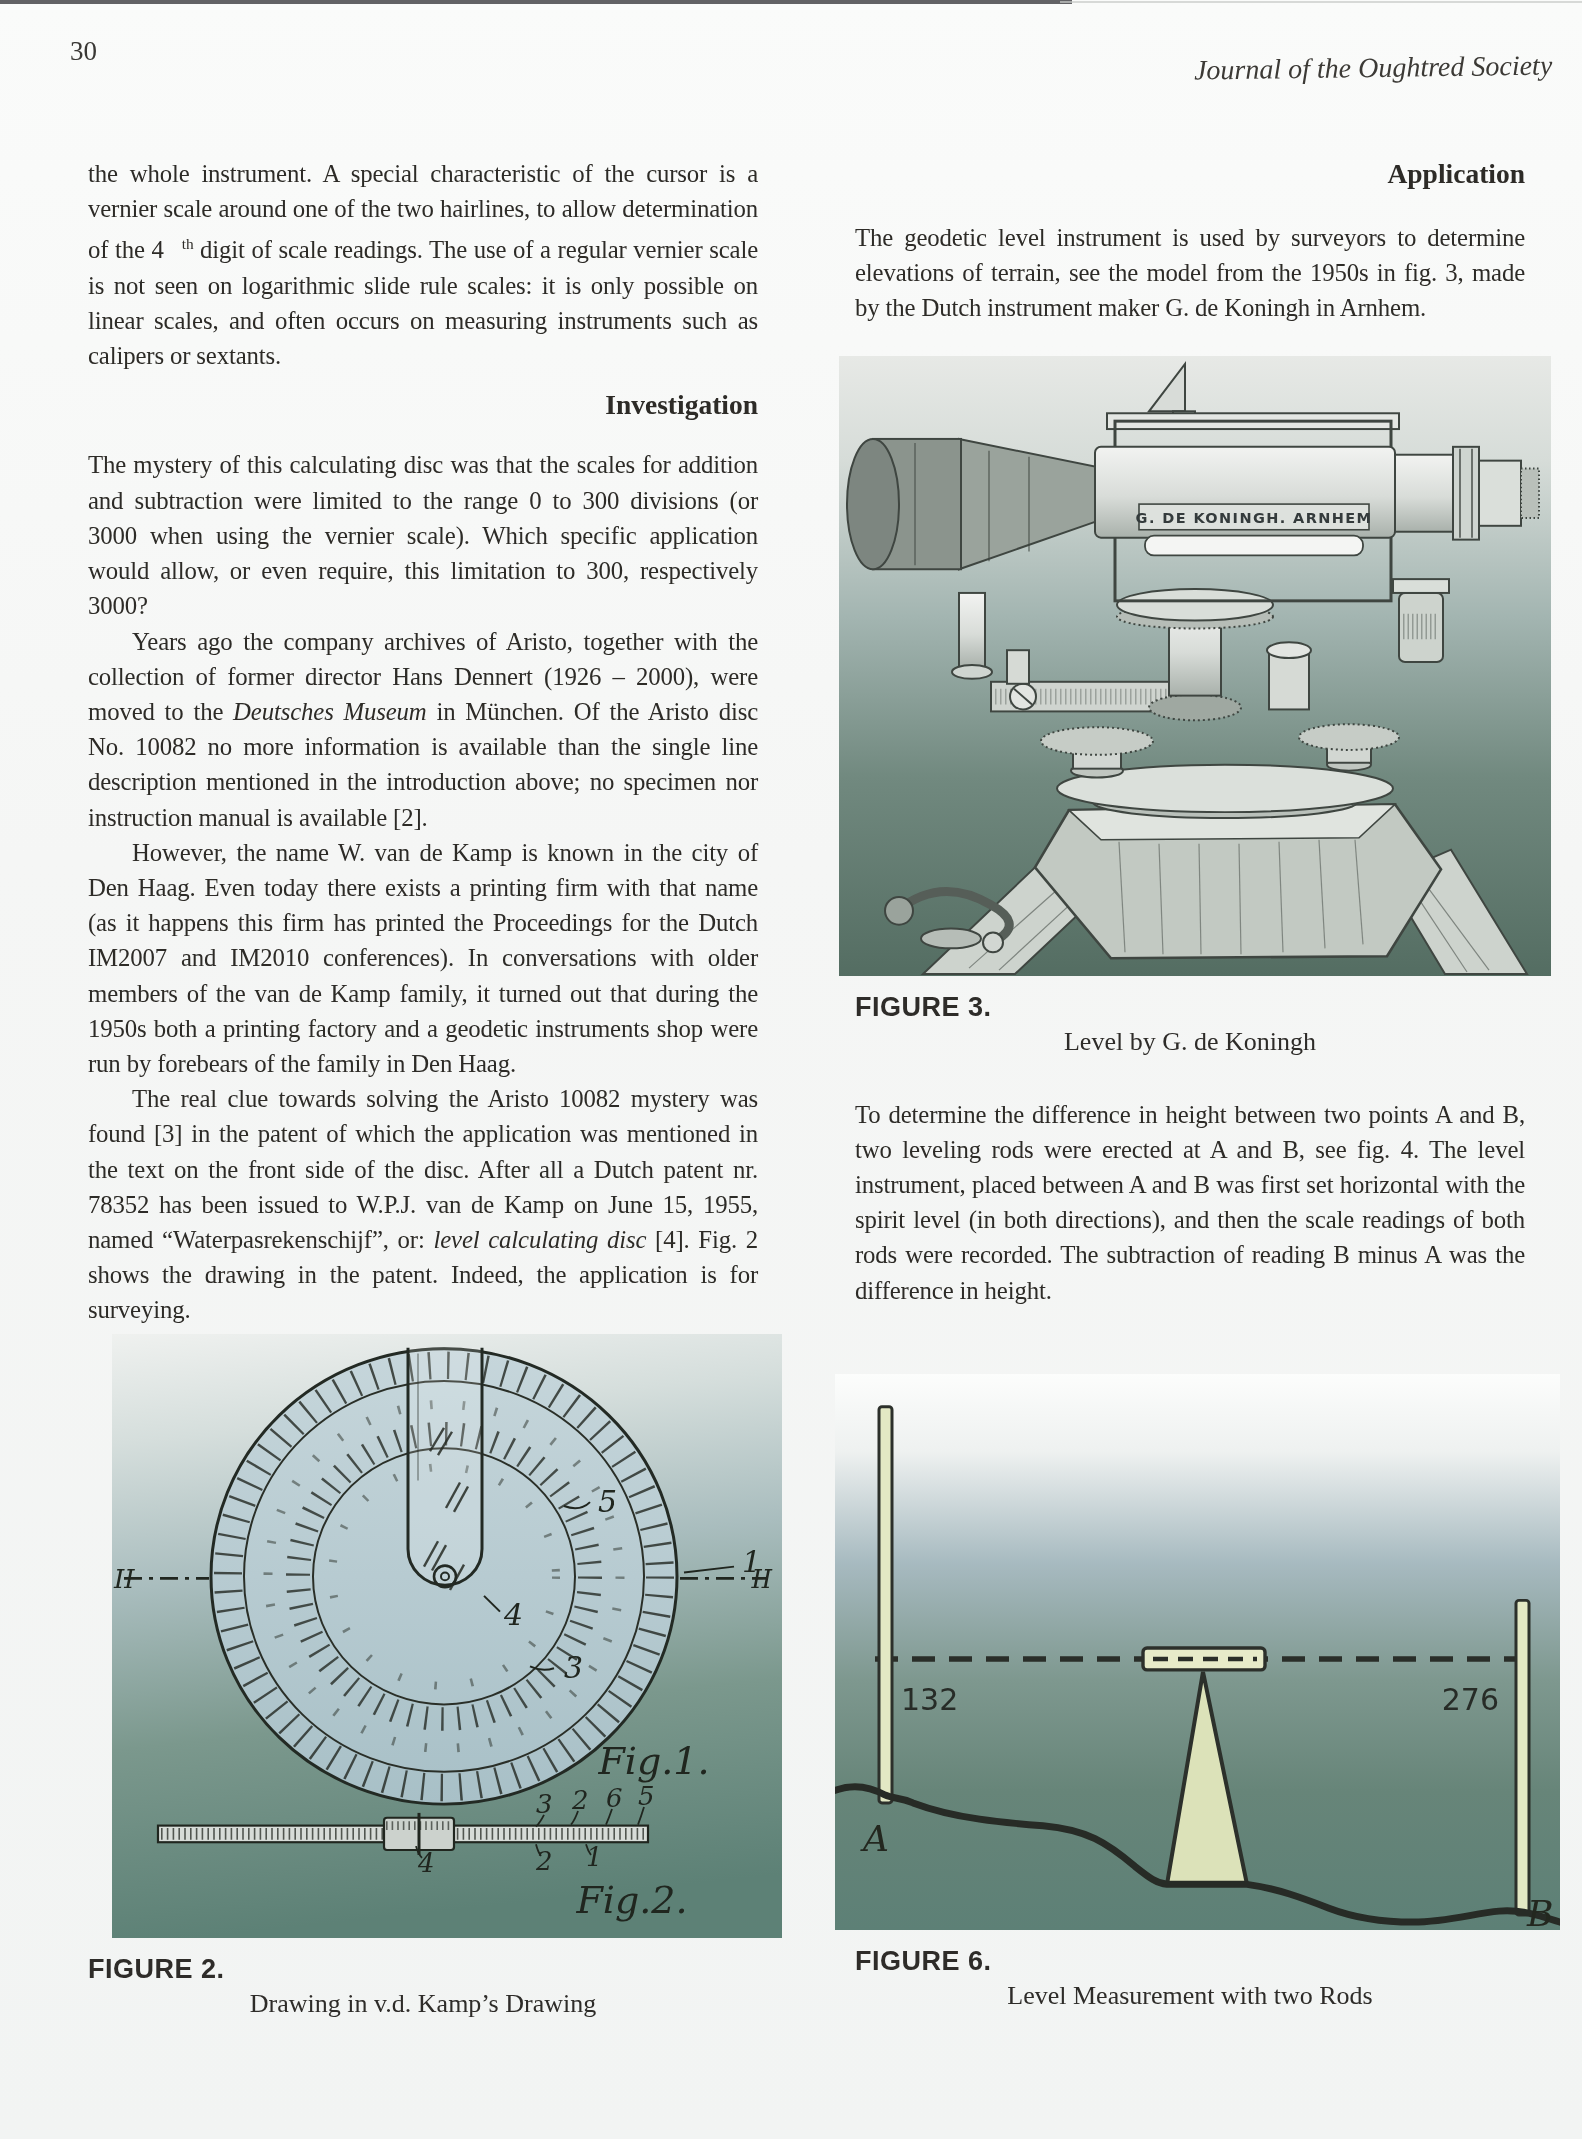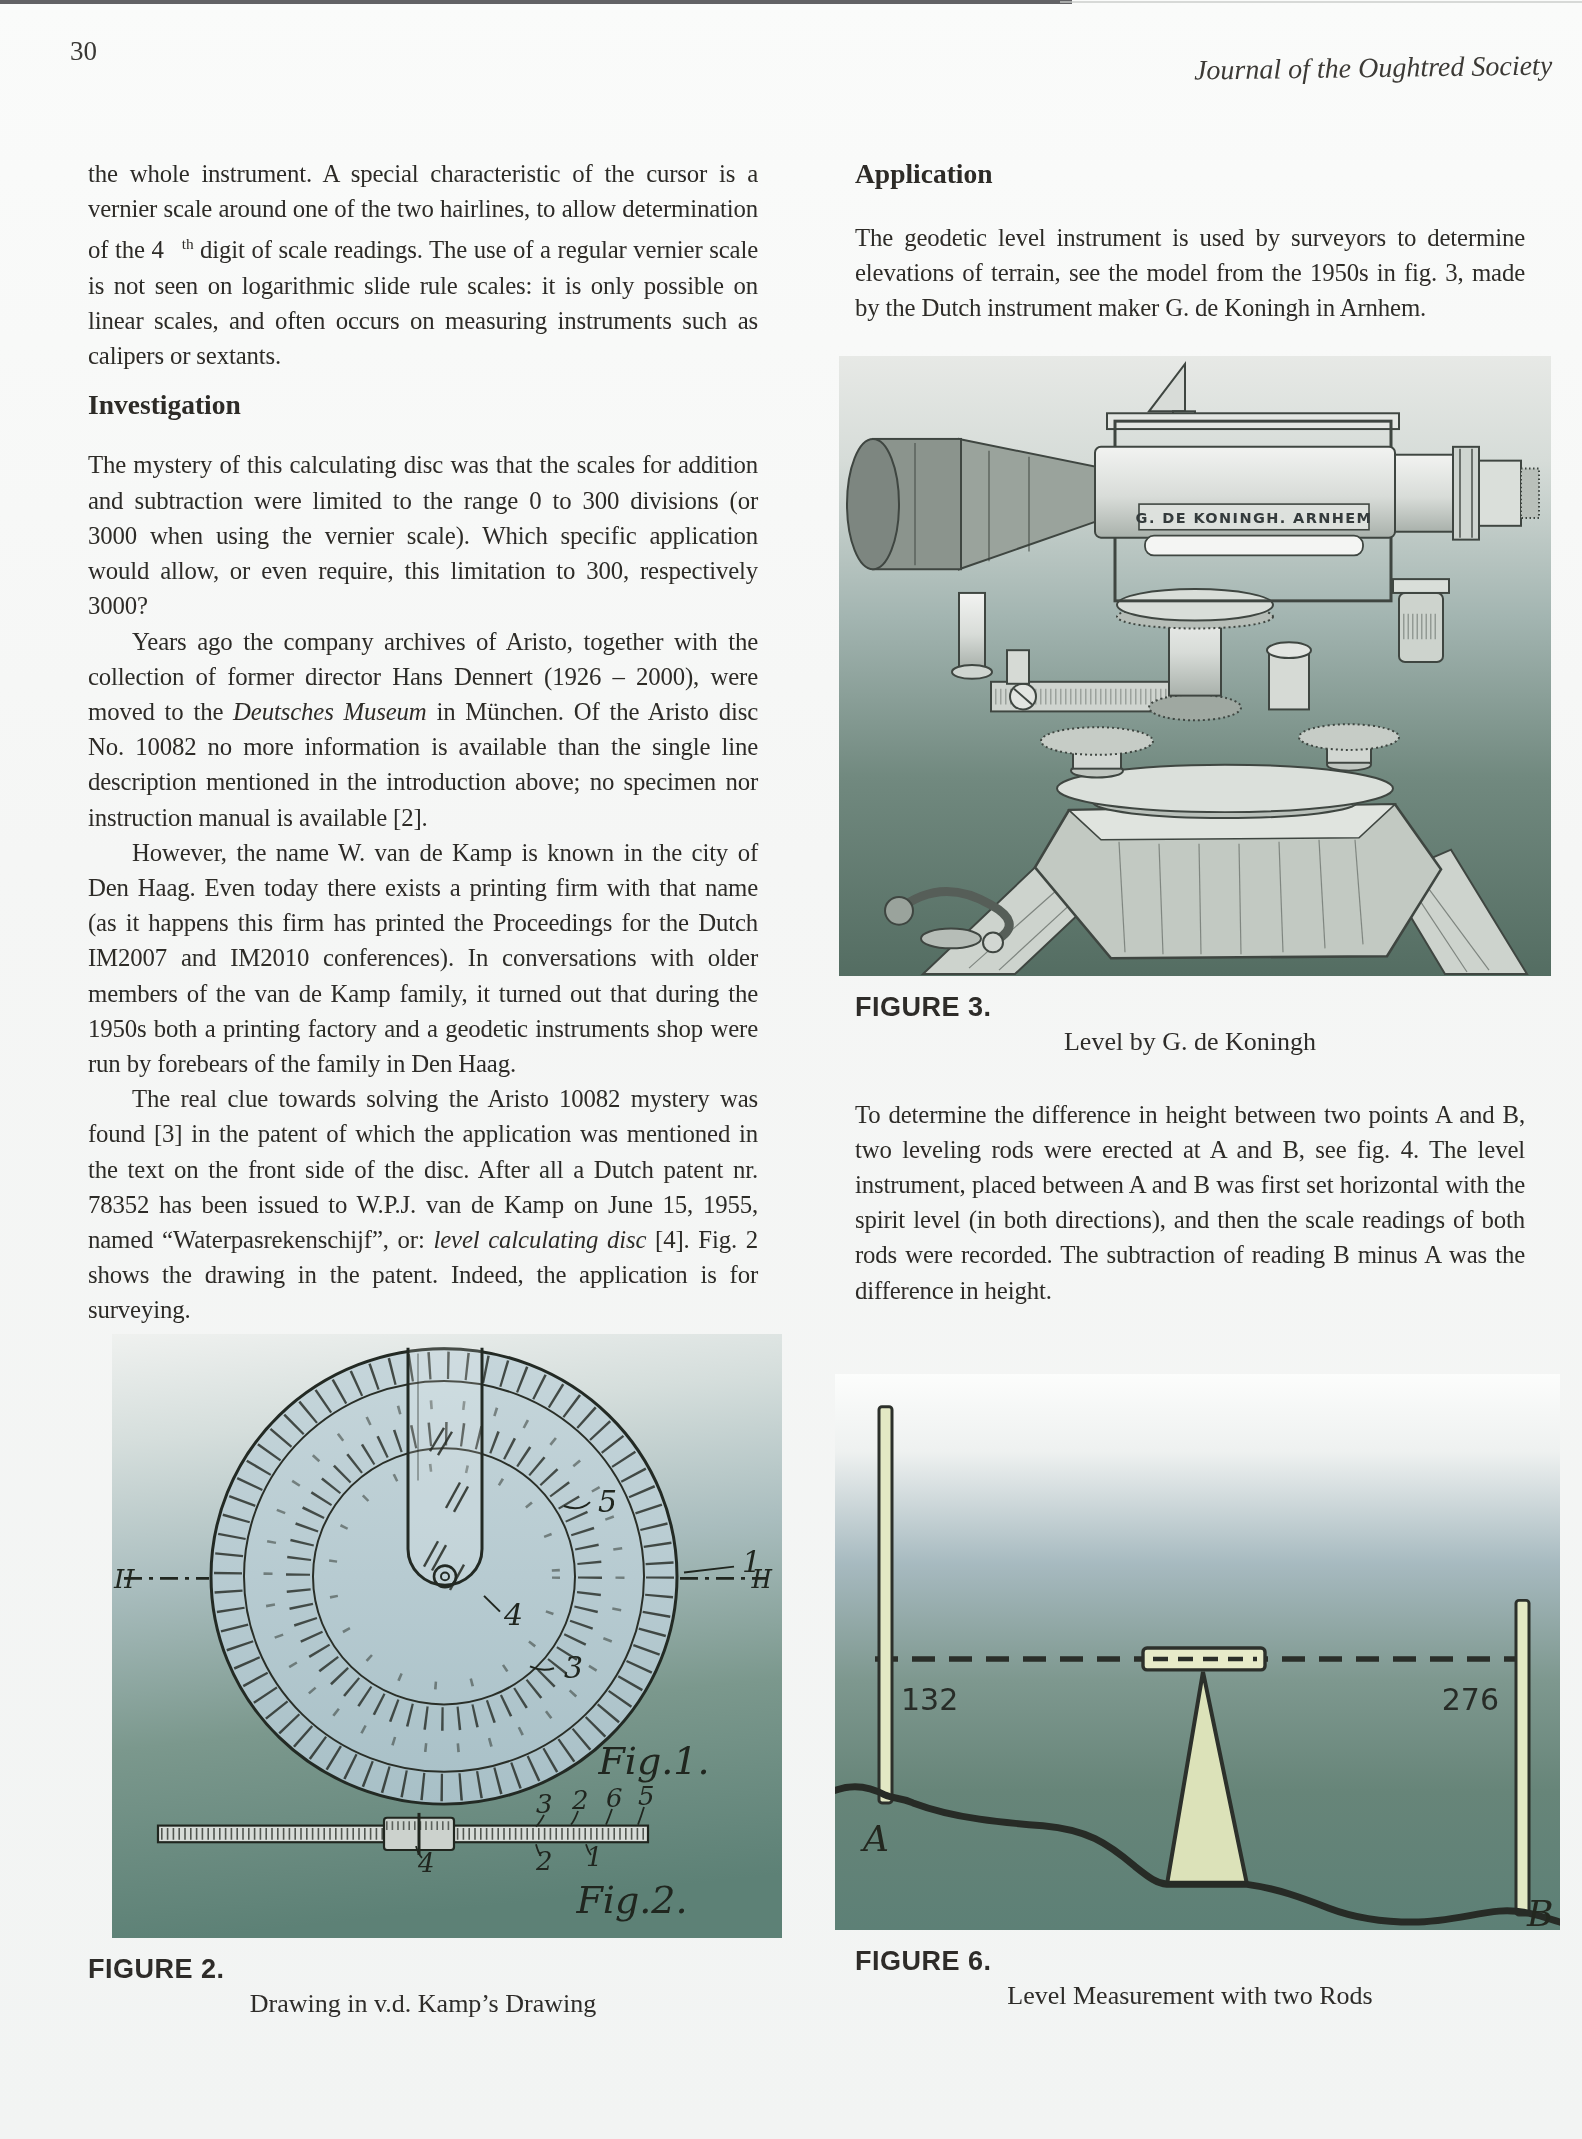--- a/index.html
+++ b/index.html
@@ -13,21 +13,21 @@
   .scanline2{position:absolute;top:1px;left:1060px;width:522px;height:2px;background:#c8cac8;opacity:.7;}
   .pagenum{position:absolute;left:70px;top:36px;font-size:27px;color:#3a3835;}
   .journal{position:absolute;right:30px;top:52px;font-size:28px;font-style:italic;color:#3c3a36;transform:rotate(-0.8deg);}
   .col{position:absolute;top:156px;width:670px;}
   .col-left{left:88px;}
   .col-right{left:855px;}
   .col p{font-size:24.8px;line-height:35.2px;text-align:justify;margin:0;letter-spacing:-0.15px;}
   p.indent{text-indent:44px;}
   .it{font-style:italic;}
   .sup{font-size:0.62em;vertical-align:super;margin-left:18px;}
-  h2.head{font-size:27.5px;font-weight:bold;text-align:left;margin:16px 0 26px 0;letter-spacing:0;}
+  h2.head{font-size:27.5px;font-weight:bold;text-align:right;margin:16px 0 26px 0;letter-spacing:0;}
   h2.head-app{margin:2px 0 30px 0;}
   .figwrap{position:relative;}
   .figlabel{font-family:"Liberation Sans","DejaVu Sans",sans-serif;font-weight:bold;font-size:27px;text-align:left;margin:16px 0 0 0;color:#2e2c29;letter-spacing:.5px;}
   .figcap{font-size:26px;font-weight:normal;text-align:center;margin:4px 0 0 0;color:#2e2c29;}
   .f2wrap{margin-top:6px;}
   .f2svg{display:block;margin-left:24px;}
   .f3wrap{margin-top:30px;}
   .f3svg{display:block;margin-left:-16px;}
   .p-after-fig{margin-top:40px !important;}
   .f4wrap{margin-top:66px;}

